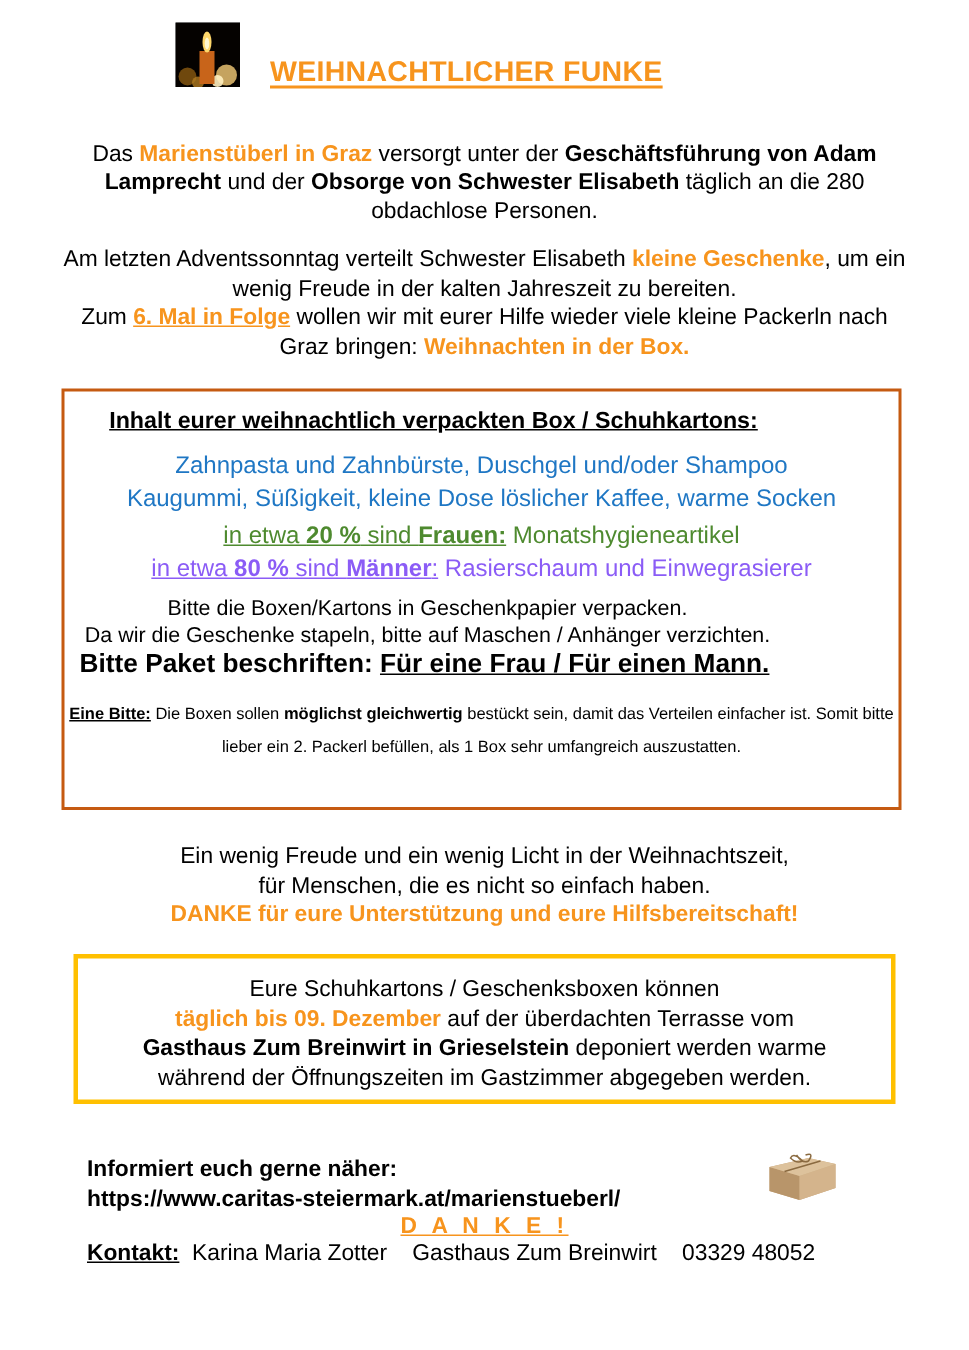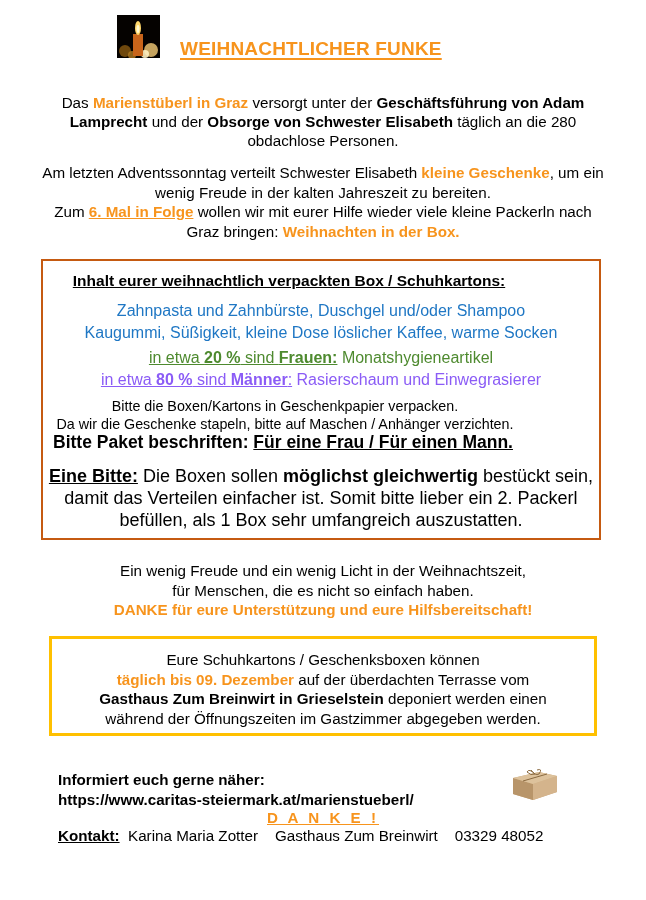--- a/index.html
+++ b/index.html
@@ -18,21 +18,21 @@
 
   #intro { left:40px; width:566px; top:93px; font-size:15.2px; line-height:19px; }
   #para2 { left:40px; width:566px; top:163px; font-size:15.2px; line-height:19.5px; }
 
   #box1 { left:41px; top:259px; width:556px; height:277px; border:2px solid #c55a11; box-sizing:content-box; }
   #box1-heading { left:0; width:492px; top:11px; font-size:15.5px; font-weight:bold; text-decoration:underline; }
   #box1-items { left:0; width:556px; top:39px; font-size:16px; line-height:22px; }
   #box1-gender { left:0; width:556px; top:86px; font-size:16px; line-height:22px; }
   #box1-wrap { left:0; width:484px; top:137px; font-size:14.3px; line-height:17.5px; }
   #box1-label { left:10px; top:171px; font-size:17.5px; font-weight:bold; }
-  #box1-request { left:0; width:556px; top:204px; font-size:18px; line-height:22px; }
+  #box1-request { left:0; width:556px; top:204px; font-size:11px; line-height:22px; }
 
   #thanks { left:40px; width:566px; top:561px; font-size:15.2px; line-height:19.5px; }
 
   #box2 { left:49px; top:636px; width:542px; height:94px; border:3px solid #ffc000; }
   #box2-text { left:0; width:542px; top:11px; font-size:15.2px; line-height:19.5px; }
 
   #info { left:58px; top:746px; font-size:15.2px; line-height:19.5px; font-weight:bold;margin-top:24px; }
   #gift-img { left:509px; top:762px; width:52px; height:40px; }
   #danke { left:0; width:646px; top:797px; font-size:15.2px; font-weight:bold; color:#f7941d; text-decoration:underline; letter-spacing:3px;margin-top:12px; }
   #contact { left:58px; top:827px; font-size:15.2px; white-space:pre; }
@@ -88,21 +88,21 @@
 <div id="thanks" class="abs center">
   <div>Ein wenig Freude und ein wenig Licht in der Weihnachtszeit,</div>
   <div>für Menschen, die es nicht so einfach haben.</div>
   <div class="orange b">DANKE für eure Unterstützung und eure Hilfsbereitschaft!</div>
 </div>
 
 <div id="box2" class="abs">
   <div id="box2-text" class="abs center">
     <div>Eure Schuhkartons / Geschenksboxen können</div>
     <div><span class="orange b">täglich bis 09. Dezember</span><span> auf der überdachten Terrasse vom</span></div>
-    <div><span class="b">Gasthaus Zum Breinwirt in Grieselstein</span><span> deponiert werden einen</span></div>
+    <div><span class="b">Gasthaus Zum Breinwirt in Grieselstein</span><span> deponiert werden warme</span></div>
     <div>während der Öffnungszeiten im Gastzimmer abgegeben werden.</div>
   </div>
 </div>
 
 <div id="info" class="abs">
   <div>Informiert euch gerne näher:</div>
   <div>https://www.caritas-steiermark.at/marienstueberl/</div>
 </div>
 <div id="gift-img" class="abs">
   <svg width="52" height="40" viewBox="0 0 52 40">

